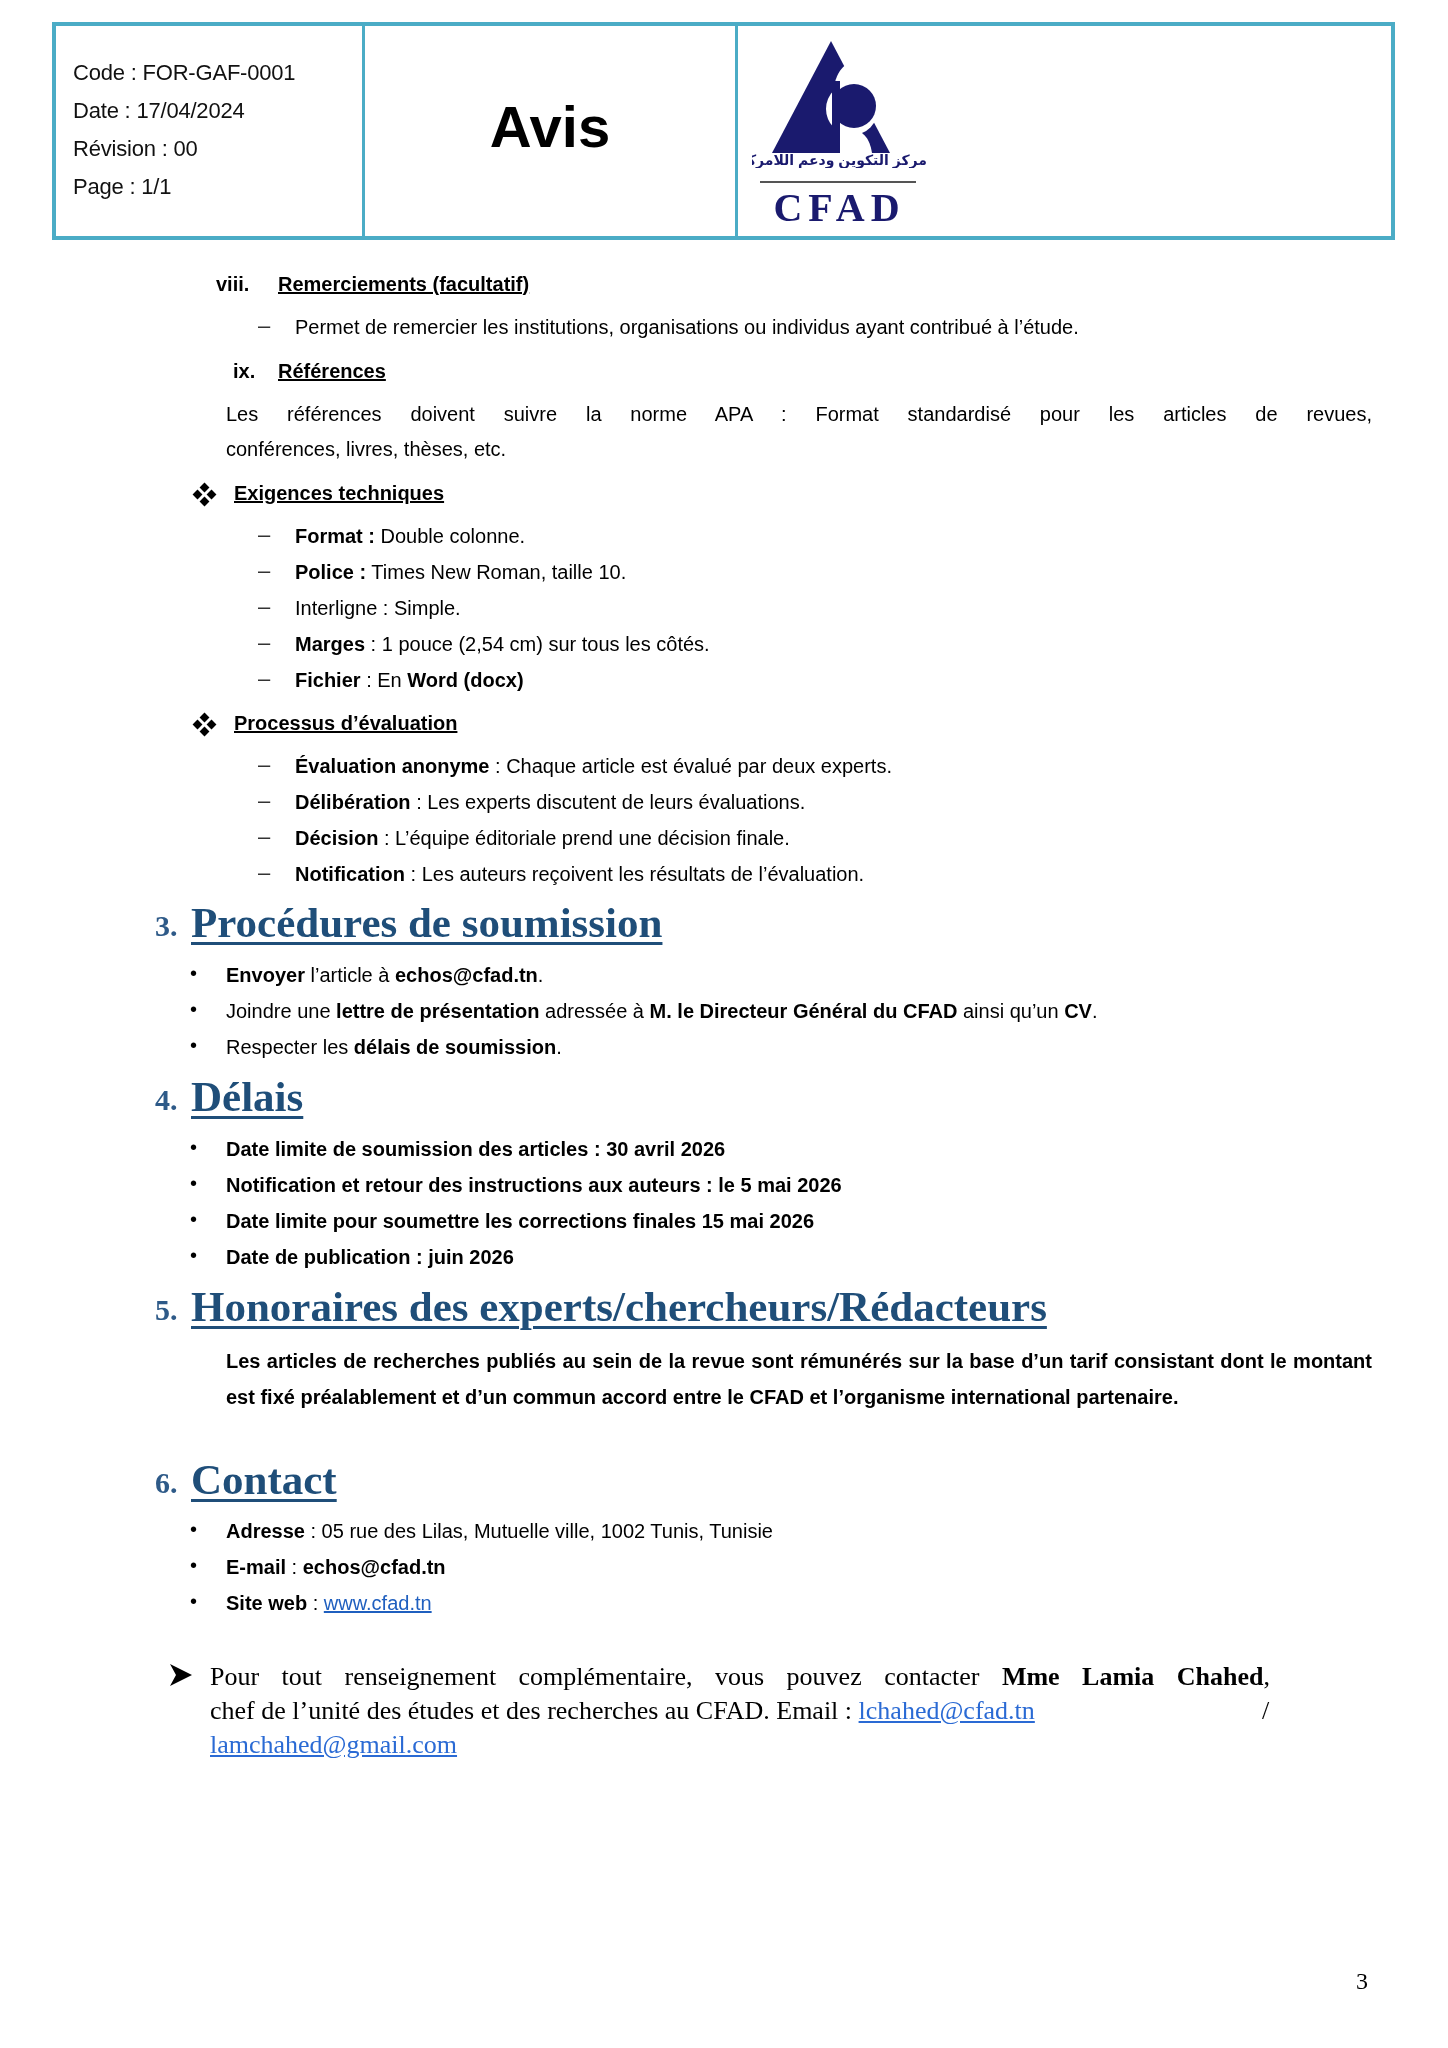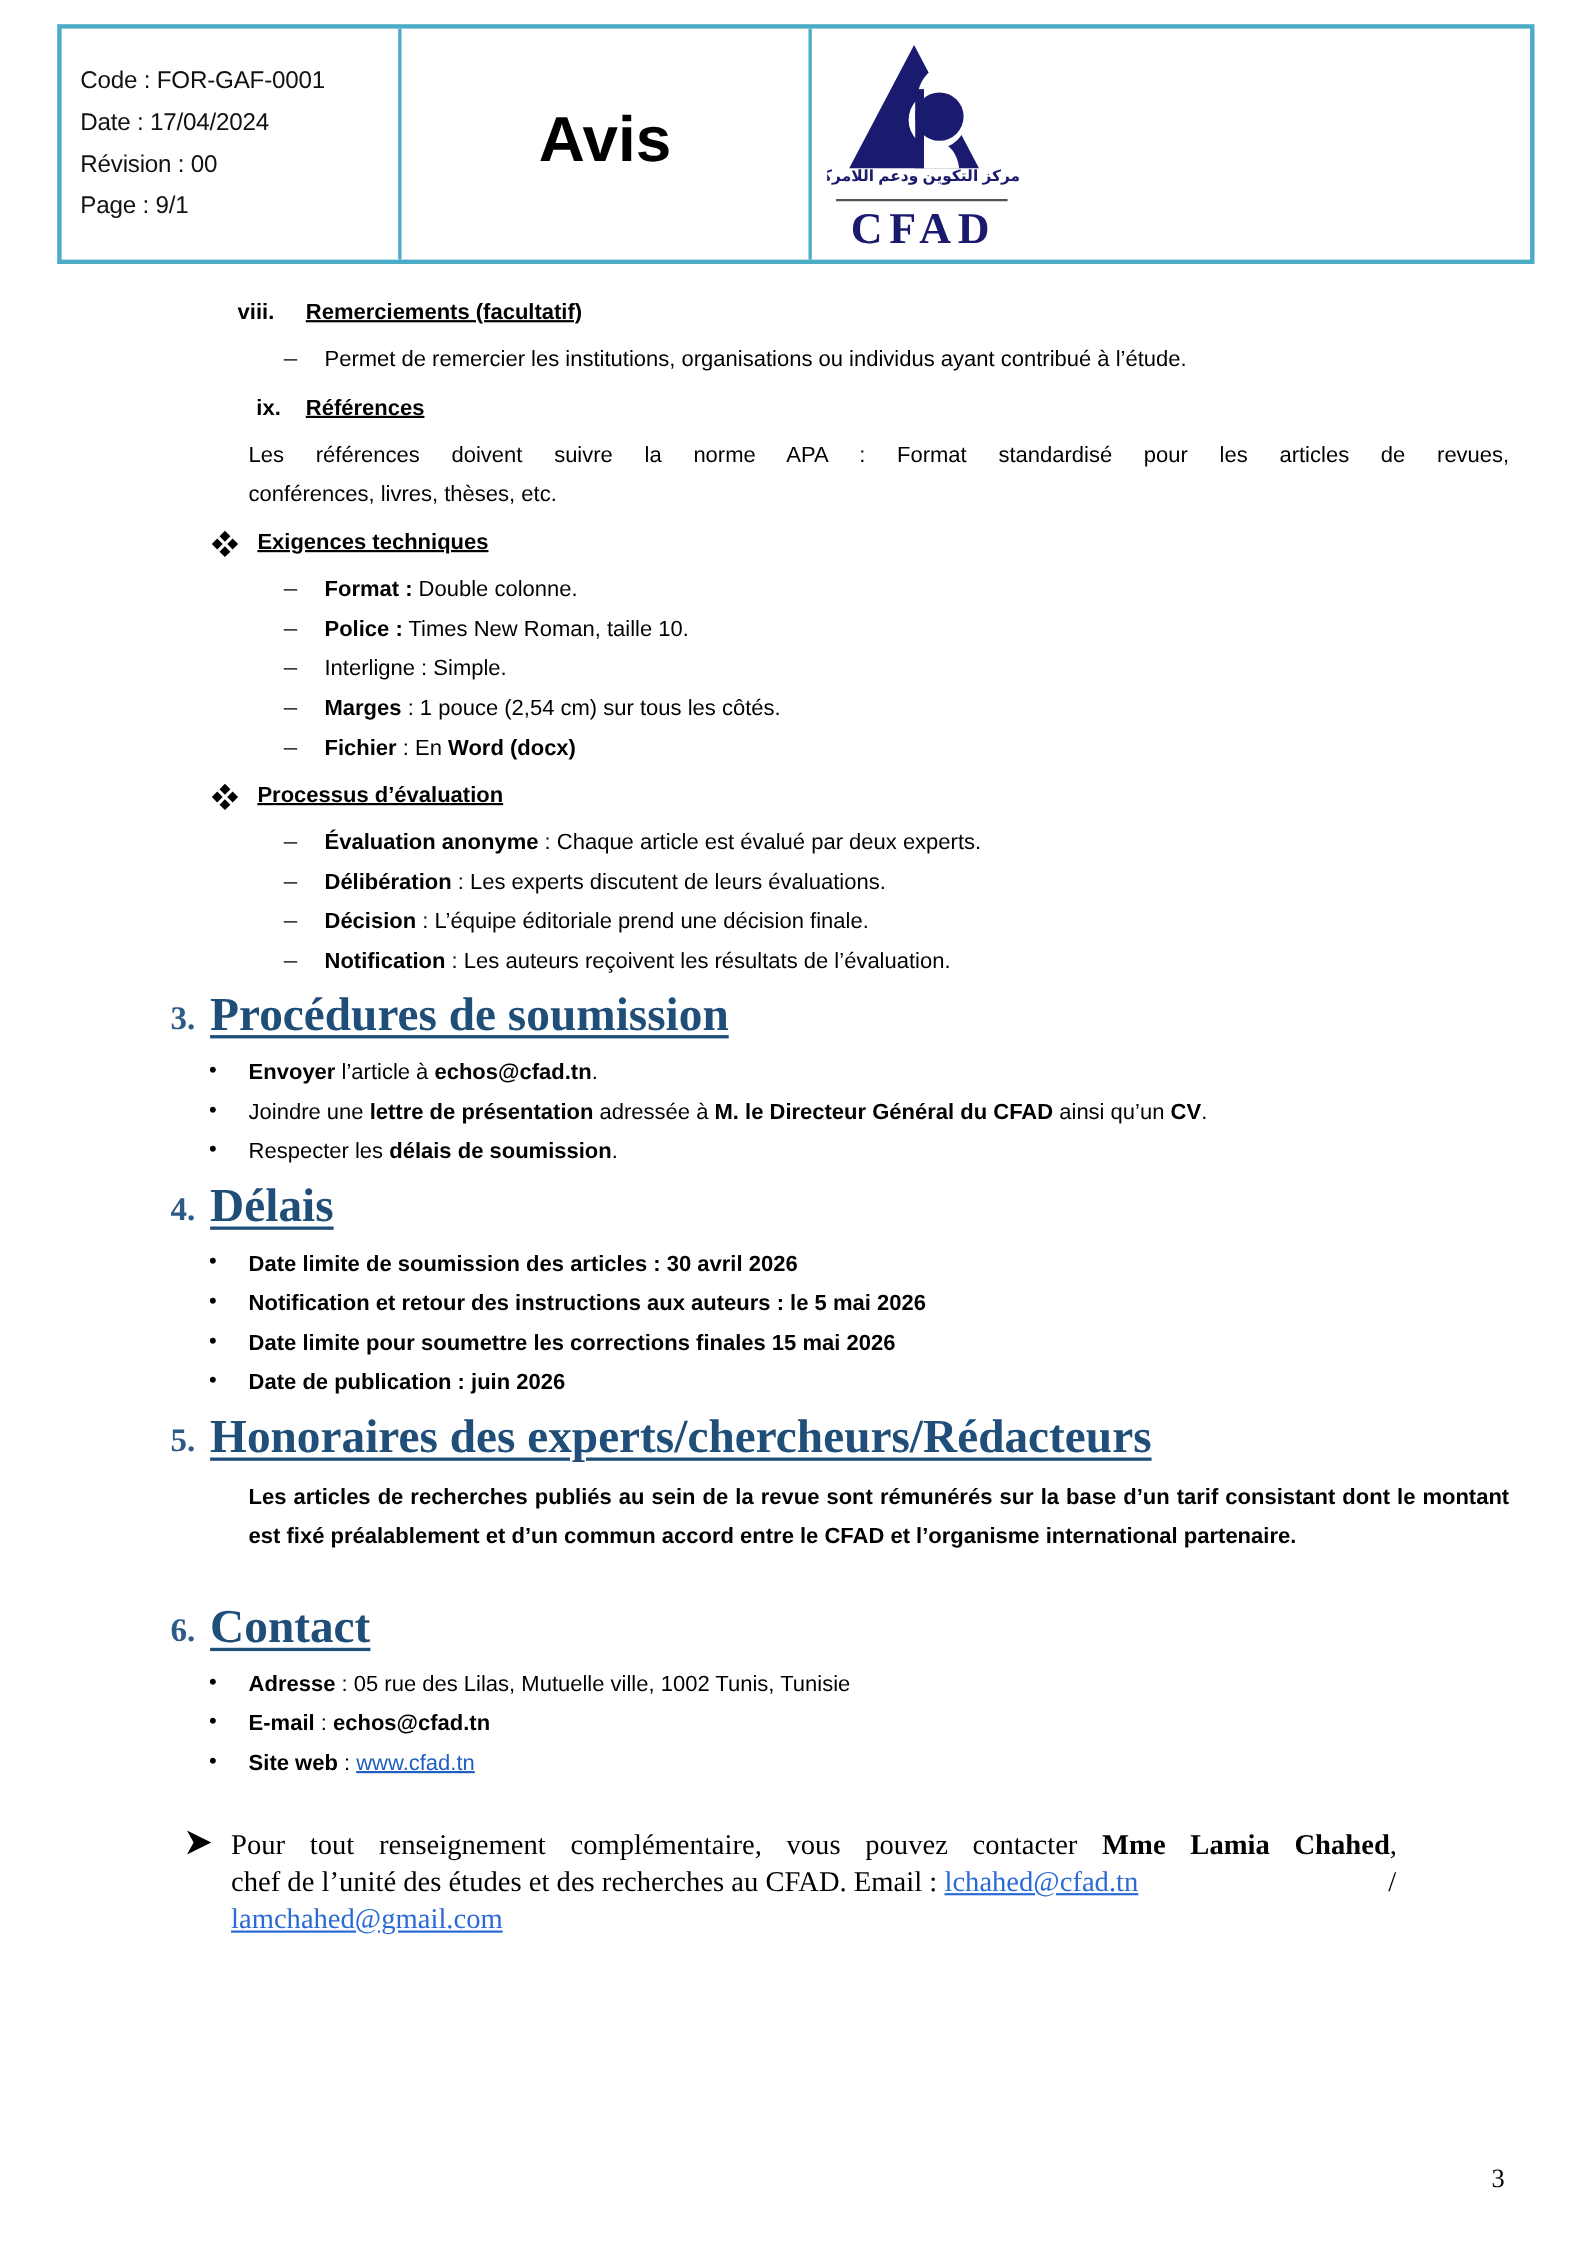--- a/index.html
+++ b/index.html
@@ -37,21 +37,21 @@
   .diamond i { position: absolute; width: 7px; height: 7px; background: #000; transform: rotate(45deg); }
 </style>
 </head>
 <body>
 
 <div class="hdr">
   <div class="cell c1">
     <div class="meta-line" style="top:34px">Code : FOR-GAF-0001</div>
     <div class="meta-line" style="top:72px">Date : 17/04/2024</div>
     <div class="meta-line" style="top:110px">Révision : 00</div>
-    <div class="meta-line" style="top:148px">Page : 9/1</div>
+    <div class="meta-line" style="top:148px">Page : 1/1</div>
   </div>
   <div class="cell c2">
     <div class="avis">Avis</div>
   </div>
   <div class="cell c3">
     <div style="position:absolute;left:0;top:0;width:100%;height:100%;">
       <svg width="196" height="210" viewBox="0 0 196 210" style="position:absolute;left:0;top:0;">
 
         <polygon points="93,15 34,127 152,127" fill="#1a1a6e"></polygon>
 

